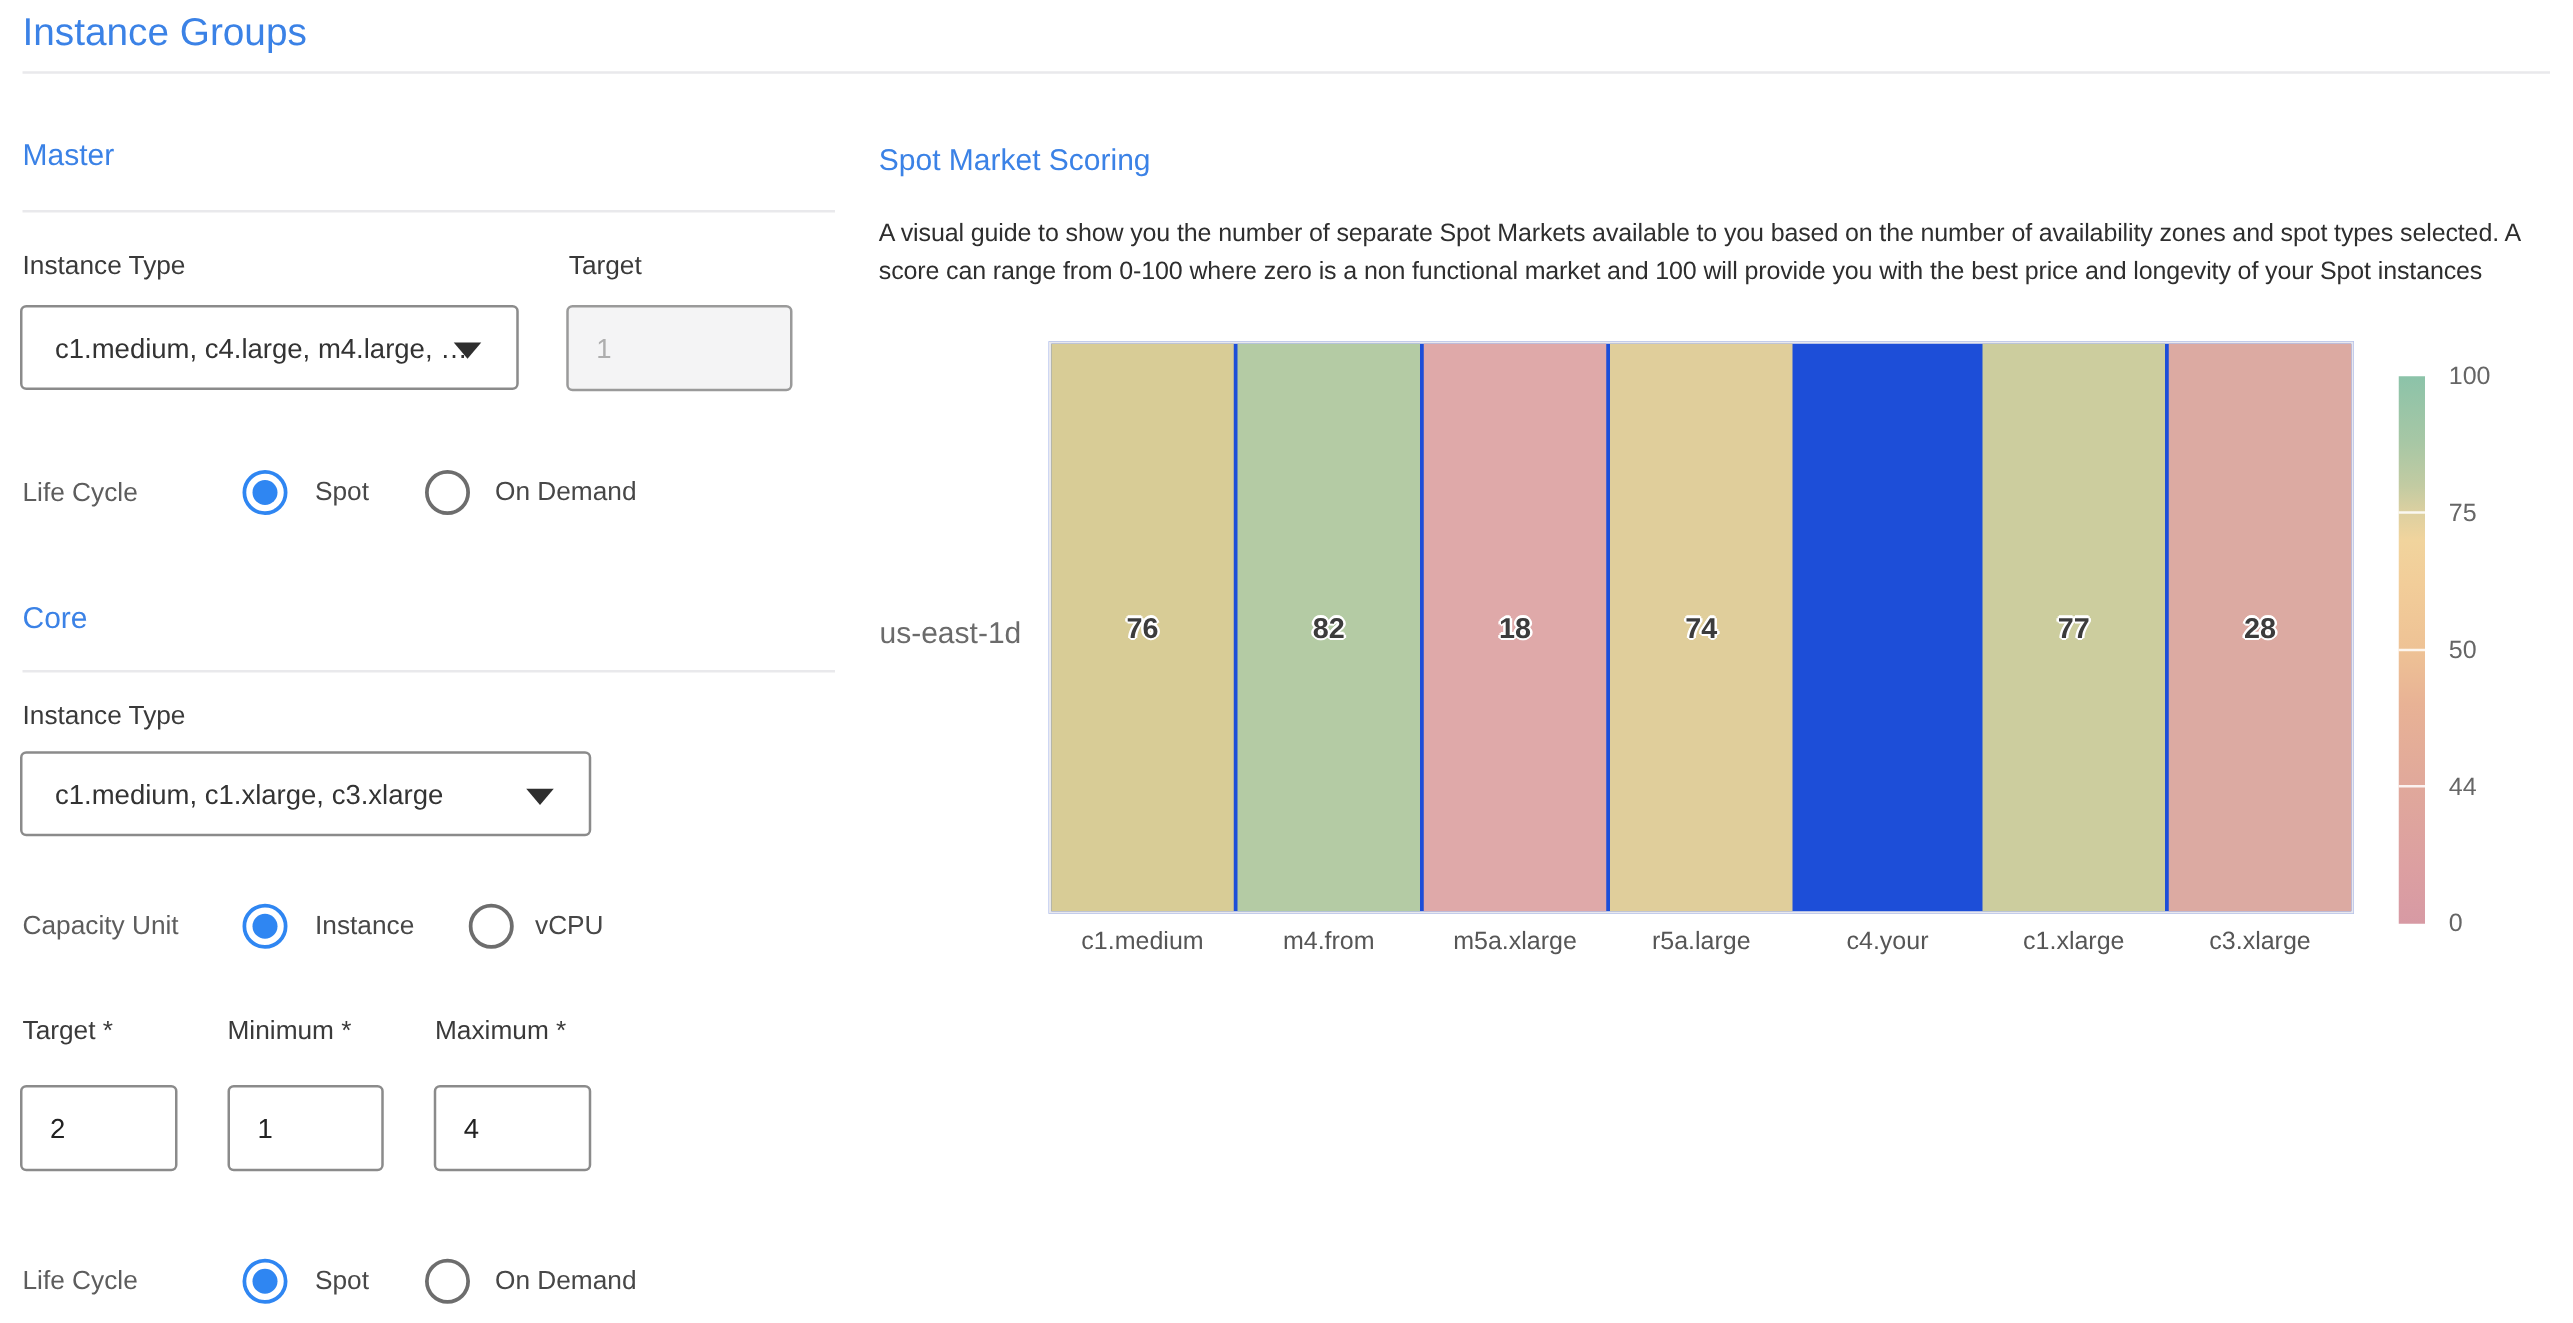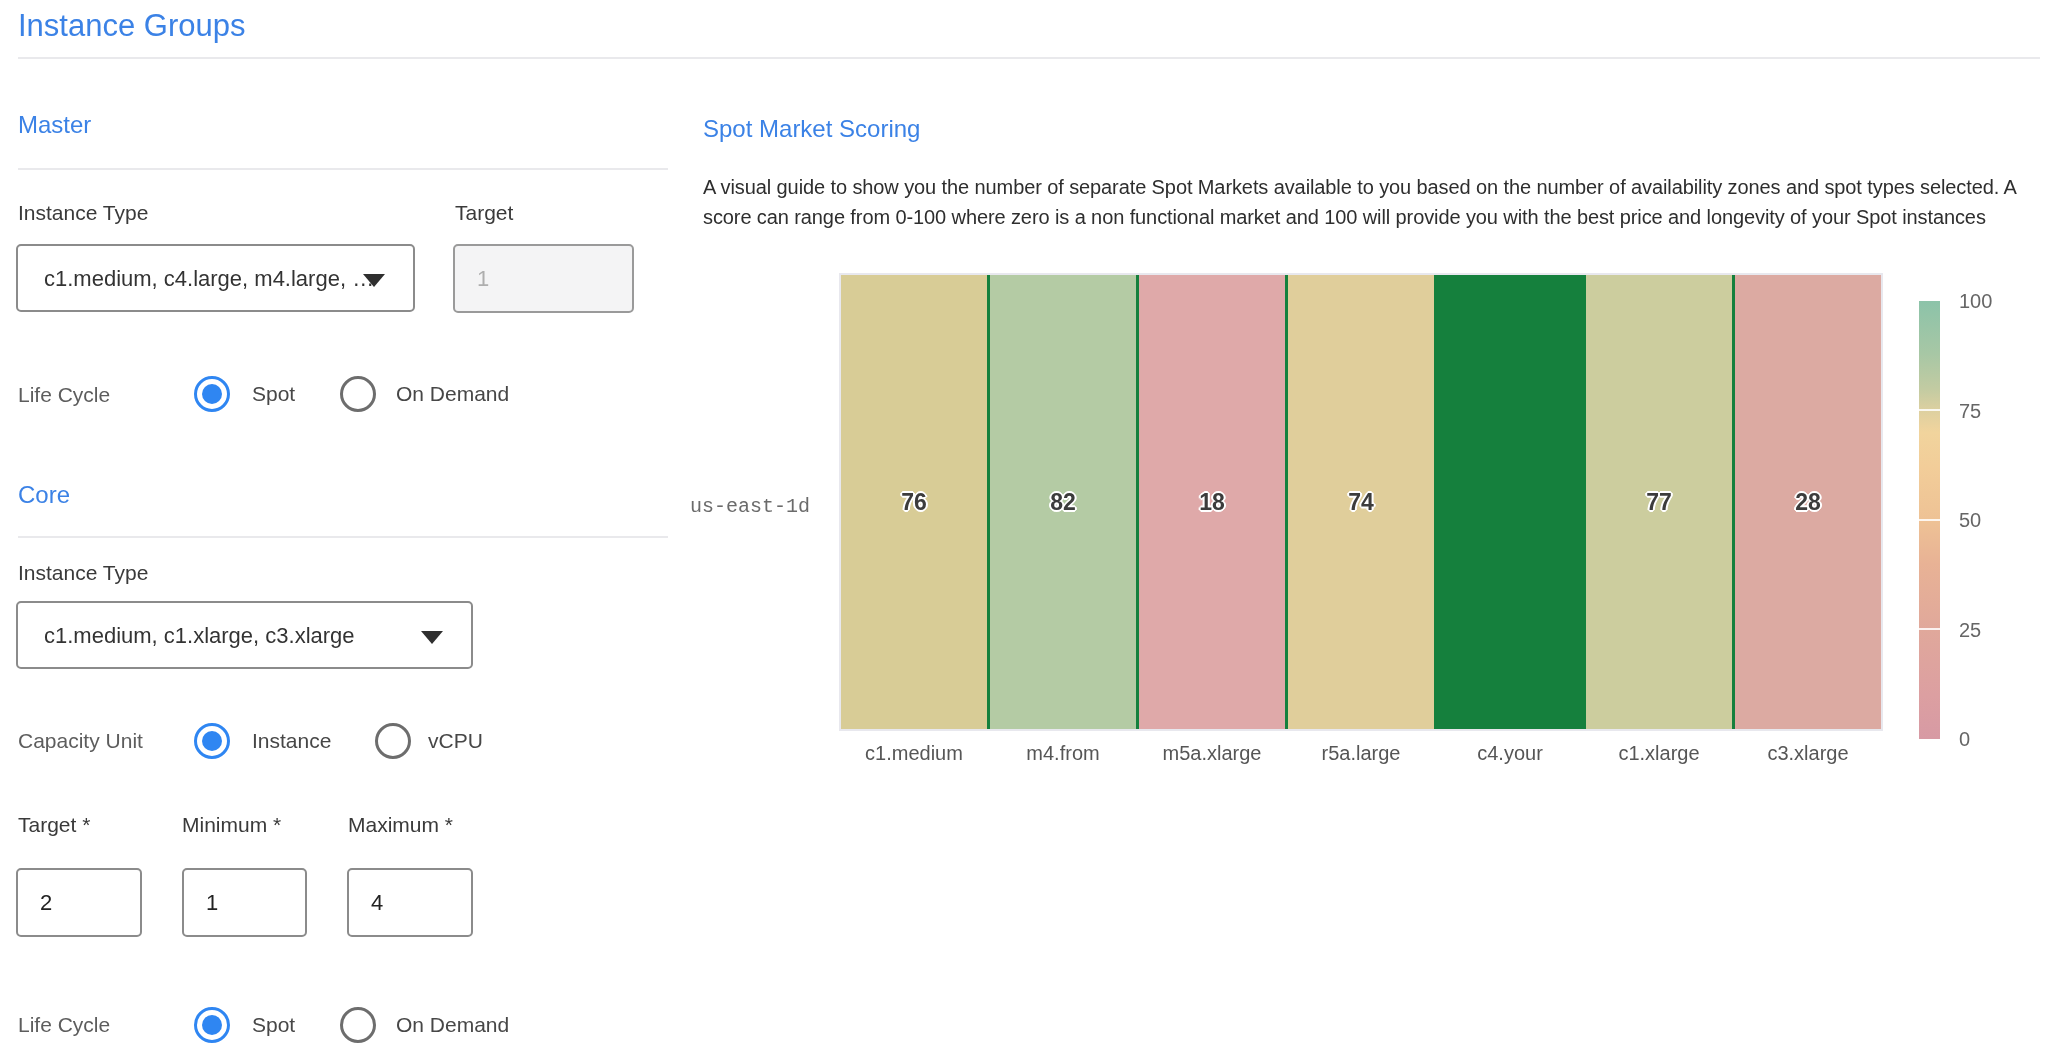--- a/index.html
+++ b/index.html
@@ -34,27 +34,27 @@
            border:3px solid #6d6d6d; background:#fff; cursor:pointer; }
   .radio.selected { border-color:#2f86f2; }
   .radio.selected::after { content:""; position:absolute; left:5px; top:5px; right:5px; bottom:5px;
            border-radius:50%; background:#2f86f2; }
   .radio-label { position:absolute; font-size:21px; color:#474747; line-height:26px; cursor:pointer; }
 
   
   .description { font-size:20px; color:#2e2e2e; line-height:30px; letter-spacing:-0.1px; }
 
   .plot-frame { position:absolute; left:839px; top:273px; width:1044px; height:458px;
-                border:2px solid #e8e8ee; background:#15803d; }
+                border:2px solid #e8e8ee; background:#1d4ed8; }
   .hm-cell { position:absolute; top:0; width:146px; height:454px; display:flex; align-items:center; justify-content:center; }
   .hm-value { font-size:23px; font-weight:700; color:#3c3c3c;
               text-shadow:-2px 0 0 #fff, 2px 0 0 #fff, 0 -2px 0 #fff, 0 2px 0 #fff,
                           -1px -1px 0 #fff, 1px -1px 0 #fff, -1px 1px 0 #fff, 1px 1px 0 #fff; }
-  .hm-row-label { position:absolute; left:690px; top:494px; width:127px; text-align:left;
-                  font-size:20px; color:#6b6b6b; line-height:26px;font-family:Liberation Mono, monospace; }
+  .hm-row-label { position:absolute; left:690px; top:494px; width:127px; text-align:right;
+                  font-size:24px; color:#6b6b6b; line-height:26px; }
   .hm-xlabel { position:absolute; top:742px; width:146px; text-align:center; font-size:20px; color:#565656; }
 
   .colorbar { position:absolute; left:1919px; top:301px; width:21px; height:438px; }
   .cb-sep { position:absolute; left:0; width:21px; height:2px; background:rgba(255,255,255,0.85); }
   .cb-tick { position:absolute; left:1959px; width:70px; font-size:20px; color:#666; line-height:28px; }
 </style>
 </head>
 <body>
 
 <div id="page">
@@ -146,15 +146,15 @@
 <div class="hm-xlabel" style="left: 841px;">c1.medium</div>
     <div class="hm-xlabel" style="left: 990px;">m4.from</div>
     <div class="hm-xlabel" style="left: 1139px;">m5a.xlarge</div>
     <div class="hm-xlabel" style="left: 1288px;">r5a.large</div>
     <div class="hm-xlabel" style="left: 1437px;">c4.your</div>
     <div class="hm-xlabel" style="left: 1586px;">c1.xlarge</div>
     <div class="hm-xlabel" style="left: 1735px;">c3.xlarge</div>
     <div class="cb-tick" style="top: 287px;">100</div>
     <div class="cb-tick" style="top: 396.5px;">75</div>
     <div class="cb-tick" style="top: 506px;">50</div>
-    <div class="cb-tick" style="top: 615.5px;">25</div>
+    <div class="cb-tick" style="top: 615.5px;">44</div>
     <div class="cb-tick" style="top: 725px;">0</div>
   </div>
 
 </body></html>

